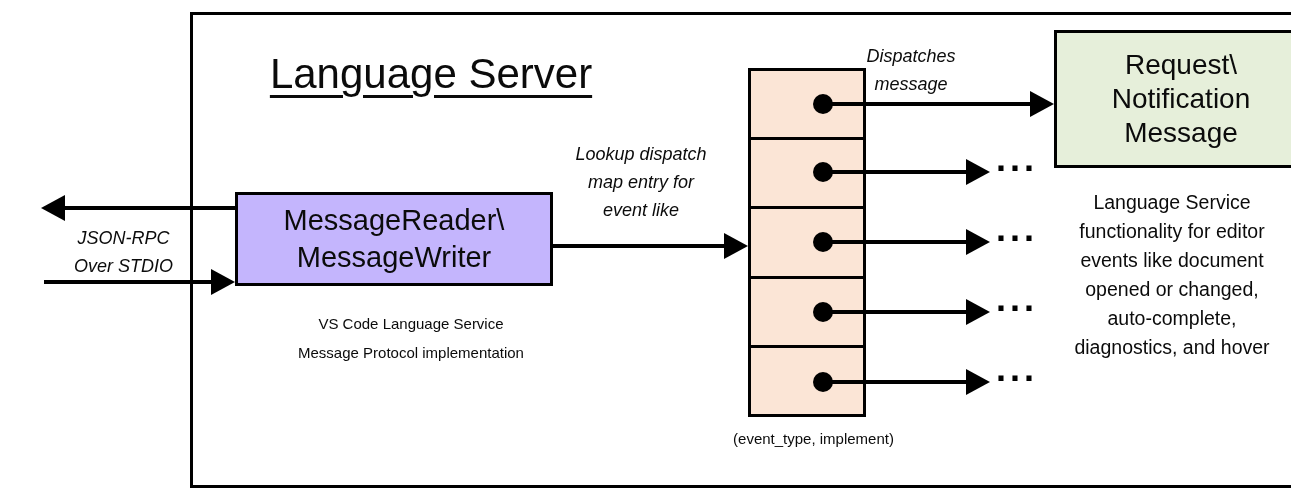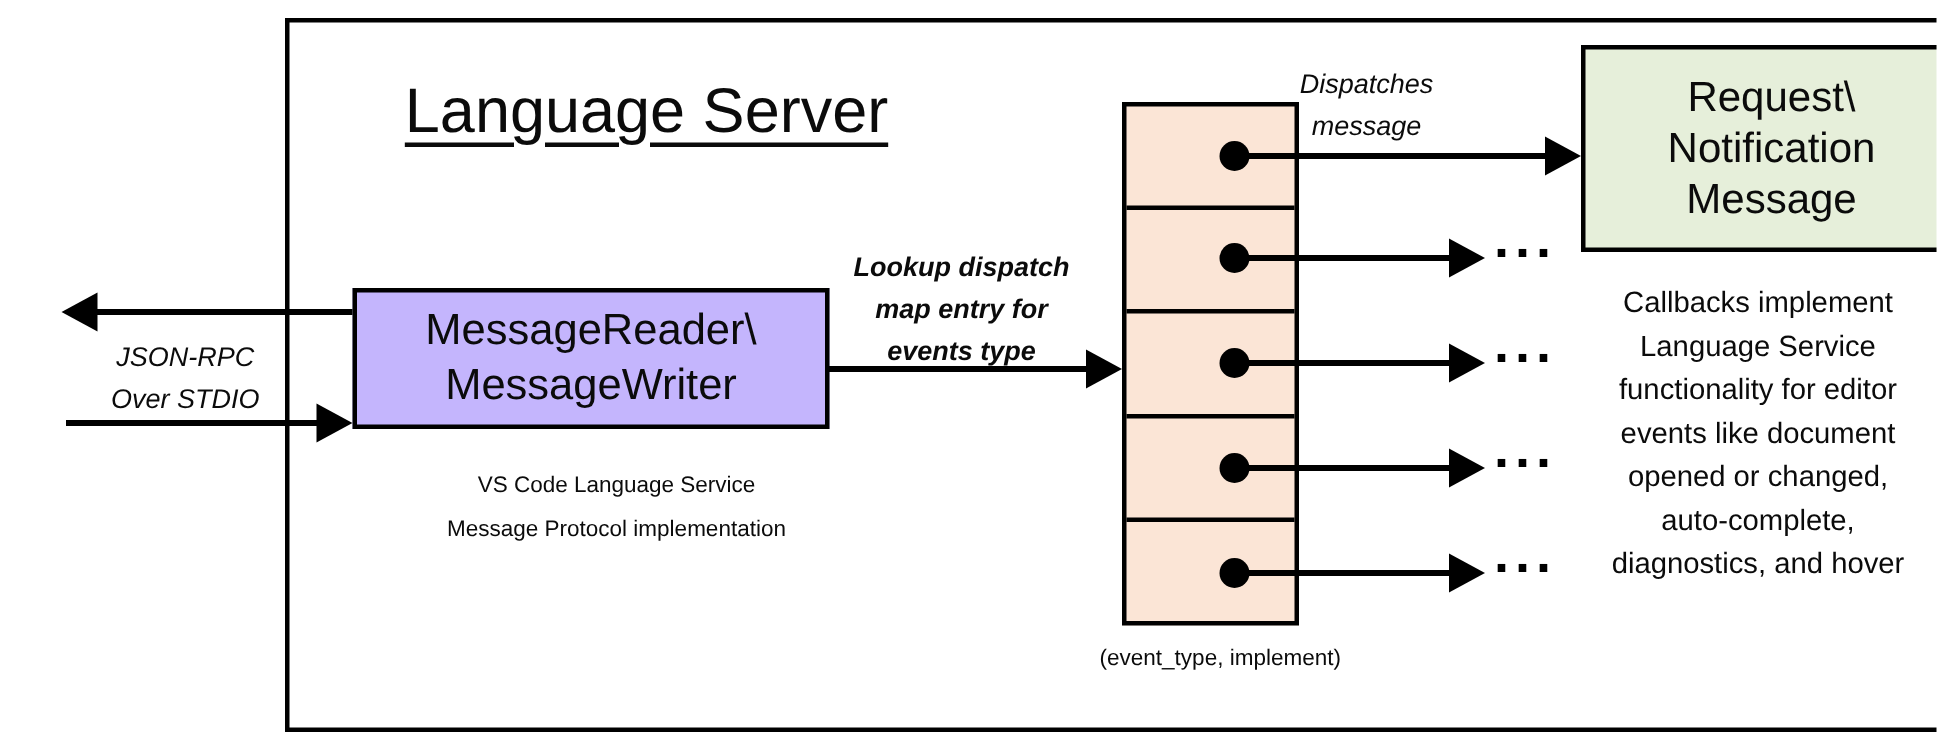--- a/index.html
+++ b/index.html
@@ -35,21 +35,21 @@
     background:#fbe5d6;border:3px solid #000;
     display:flex;flex-direction:column;
   }
   .dispatch-map .cell{flex:1;}
   .dispatch-map .cell + .cell{border-top:3px solid #000;}
   .caption{font-size:15px;line-height:29px;text-align:center;}
   .caption div{white-space:nowrap;}
   .italic-label{font-style:italic;font-size:18px;line-height:28px;text-align:center;}
   .italic-label div{white-space:nowrap;}
   .reader-caption{left:180px;top:309px;width:390px;}
-  .lookup-label{left:510px;top:164px;width:190px;font-weight:bold;}
+  .lookup-label{left:510px;top:140px;width:190px;}
   .dispatches-label{left:790px;top:42px;width:170px;}
   .stdio-label{left:15px;top:224px;width:145px;}
   .map-caption{left:660px;top:424px;width:235px;}
   .callbacks-note{
     left:1016px;top:188px;width:240px;
     font-size:19.5px;line-height:29px;text-align:center;
   }
   .callbacks-note div{white-space:nowrap;}
   .ellipsis{
     position:absolute;width:50px;left:960px;
@@ -78,21 +78,21 @@
   </div>
 
   <div class="abs caption reader-caption">
     <div>VS Code Language Service</div>
     <div>Message Protocol implementation</div>
   </div>
 
   <div class="abs italic-label lookup-label">
     <div>Lookup dispatch</div>
     <div>map entry for</div>
-    <div>events type</div>
+    <div>event like</div>
   </div>
 
   <div class="abs dispatch-map">
     <div class="cell"></div>
     <div class="cell"></div>
     <div class="cell"></div>
     <div class="cell"></div>
     <div class="cell"></div>
   </div>
 
@@ -105,21 +105,20 @@
     <div>message</div>
   </div>
 
   <div class="abs callback-box">
     <div>Request\</div>
     <div>Notification</div>
     <div>Message</div>
   </div>
 
   <div class="abs callbacks-note">
-    <div>Callbacks implement</div>
     <div>Language Service</div>
     <div>functionality for editor</div>
     <div>events like document</div>
     <div>opened or changed,</div>
     <div>auto-complete,</div>
     <div>diagnostics, and hover</div>
   </div>
 
   <span class="ellipsis" style="top:141px;">...</span>
   <span class="ellipsis" style="top:211px;">...</span>

